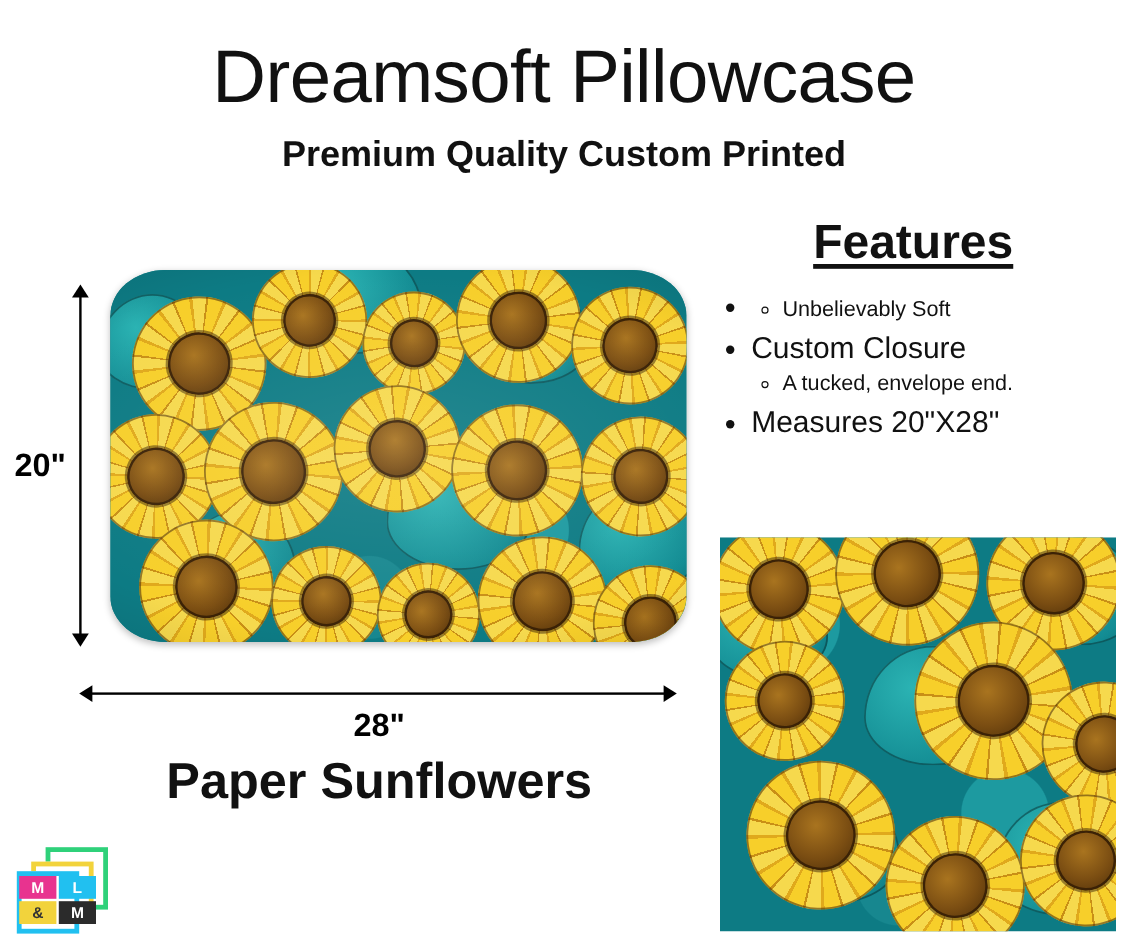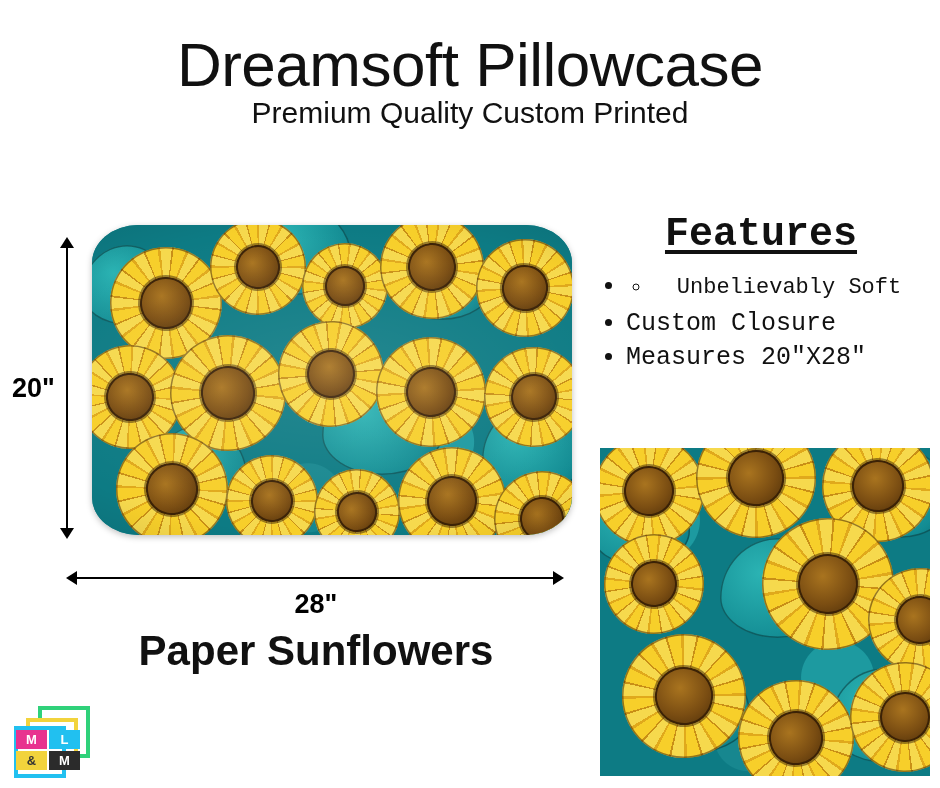--- a/index.html
+++ b/index.html
@@ -25,22 +25,23 @@
     text-align: center;
   }
   .title {
     font-size: 62px;
     line-height: 1.0;
     font-weight: 400;
     letter-spacing: -0.5px;
     color: #111111;
   }
   .subtitle {
+    margin-top: 16px;
     font-size: 30px;
-    font-weight: 400;
+    font-weight: 700;
     color: #111111;
   }
 
   
   .product-area {
     position: absolute;
     left: 0;
     top: 195px;
     width: 590px;
     height: 500px;
@@ -183,23 +184,22 @@
     text-align: center;
     font-size: 42px;
     font-weight: 700;
     color: #111;
   }
 
   
   .features {
     position: absolute;
     left: 596px;
-    top: 212px;
+    top: 180px;
     width: 330px;
-    font-family: Liberation Mono, monospace;
   }
   .features-title {
     text-align: center;
     font-size: 40px;
     font-weight: 700;
     text-decoration: underline;
     text-underline-offset: 5px;
     color: #111;
     margin-bottom: 14px;
   }
@@ -212,23 +212,22 @@
     font-size: 25px;
     line-height: 1.30;
     margin-bottom: 2px;
   }
   ul.sub-list {
     margin: 0 0 4px 0;
     padding-left: 26px;
     list-style: circle;
   }
   ul.sub-list > li {
-    font-size: 22px;
+    font-size: 18px;
     line-height: 1.40;
-    text-align: center;
   }
 
   
   .swatch {
     position: absolute;
     left: 600px;
     top: 448px;
     width: 330px;
     height: 328px;
     overflow: hidden;
@@ -375,20 +374,23 @@
 <div class="features">
   <div class="features-title">Features</div>
   <ul class="feat-list">
     <li>
       <ul class="sub-list">
         <li>Unbelievably Soft</li>
       </ul>
     </li>
     <li>
       <span>Custom Closure</span>
+      <ul class="sub-list">
+        <li>A tucked, envelope end.</li>
+      </ul>
     </li>
     <li>
       <span>Measures 20"X28"</span>
     </li>
   </ul>
 </div>
 
 <div class="swatch">
   <div class="sunflower-field">
     <div class="leaf" style="left:-10px; top:30px; width:100px; height:88px;"></div>

